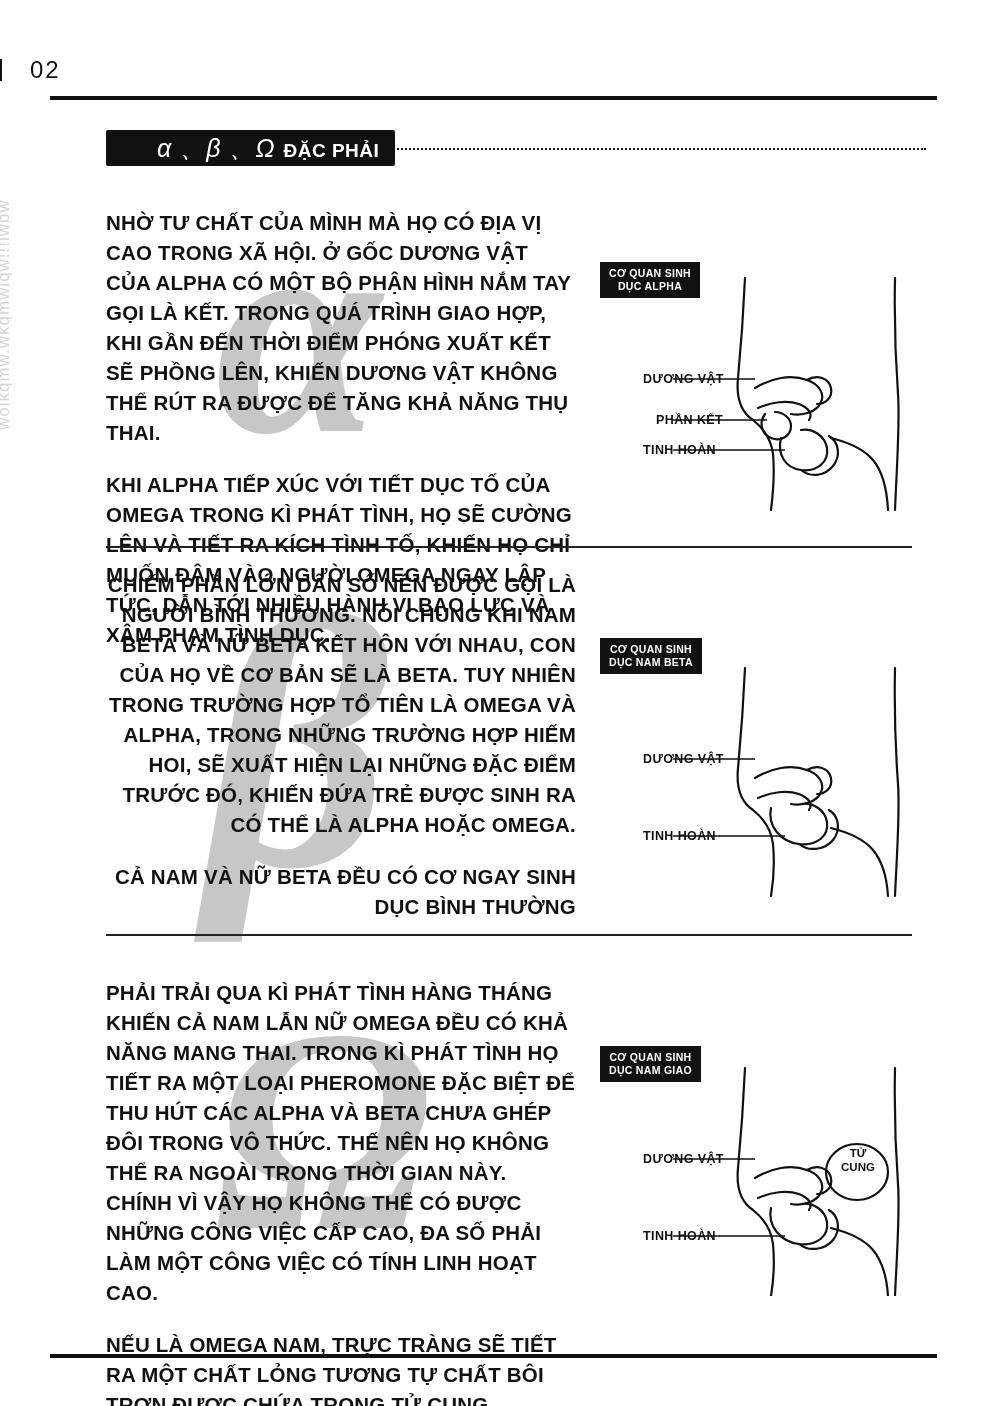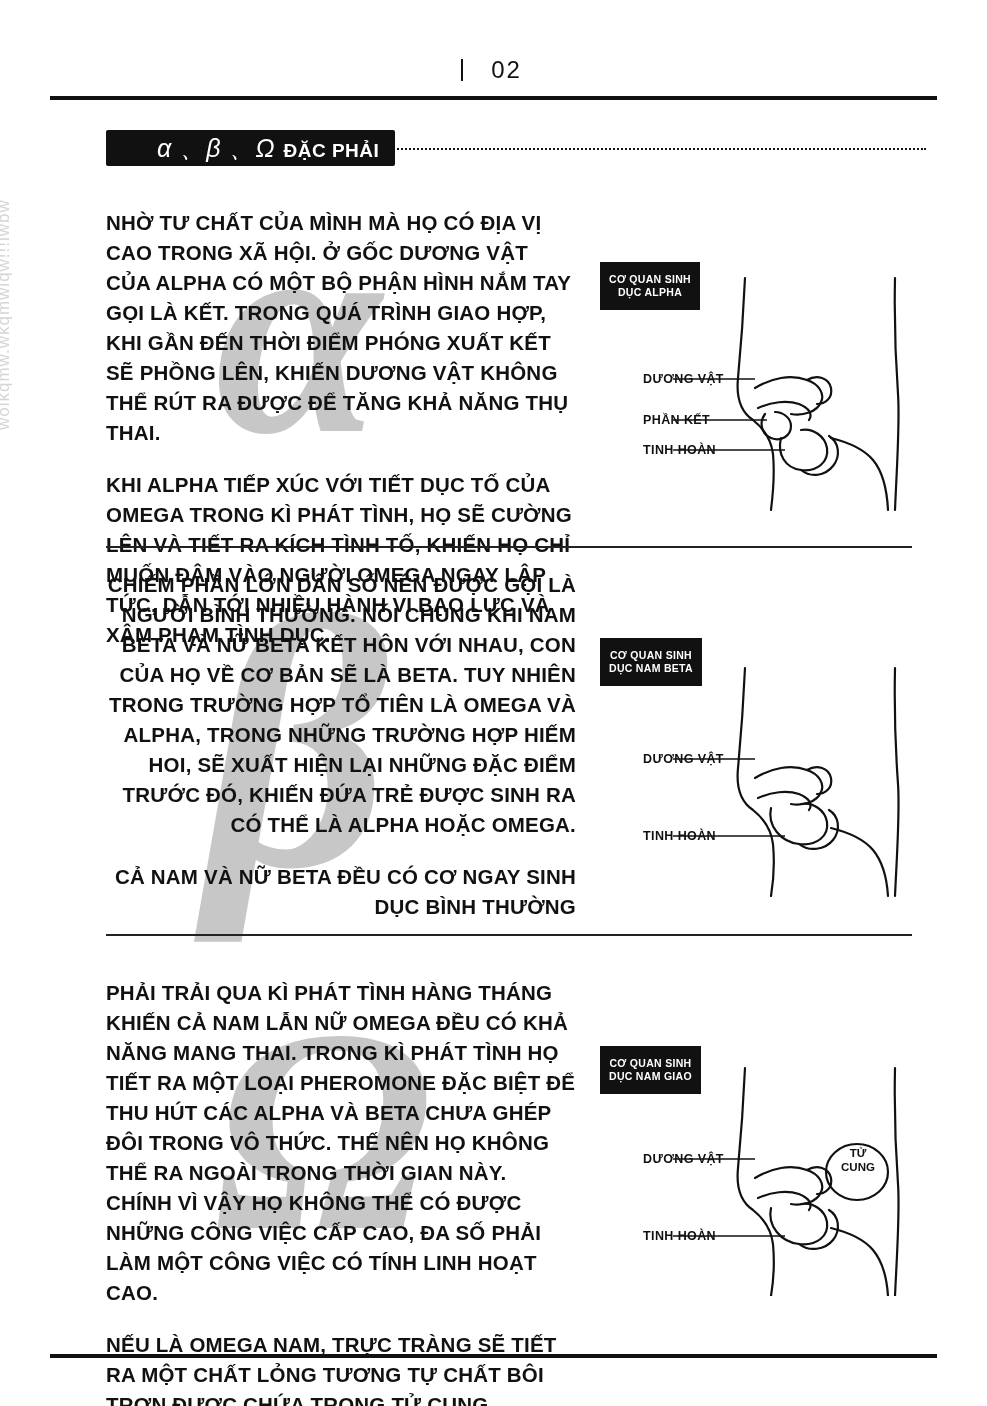--- a/index.html
+++ b/index.html
@@ -61,21 +61,21 @@
     letter-spacing: 2px;
     white-space: nowrap;
     z-index: 0;
   }
 
   
   .page-num-wrap {
     position: absolute;
     left: 0; top: 56px;
     width: 983px;
-    text-align: center;
+    text-align: left;
     z-index: 2;
   }
   .page-num-tick {
     display: inline-block;
     width: 2px;
     height: 22px;
     background: #111;
     vertical-align: middle;
     margin-right: 28px;
   }
@@ -177,21 +177,21 @@
     position: absolute;
     z-index: 2;
   }
   .fig-tag {
     position: absolute;
     background: #111;
     color: #fff;
     font-size: 10.5px;
     font-weight: 700;
     line-height: 13px;
-    padding: 11px 9px;
+    padding: 5px 9px;
     text-align: center;
     letter-spacing: .3px;
     white-space: nowrap;
   }
   .fig-label {
     position: absolute;
     font-size: 12.5px;
     font-weight: 700;
     letter-spacing: .4px;
     white-space: nowrap;
@@ -261,21 +261,21 @@
       </g>
     </svg>
     <div class="fig-label" style="left:0px; top:110px;">DƯƠNG VẬT</div>
     <svg class="fig-svg" style="left:0;top:0;" width="320" height="250">
       <g stroke="#111" stroke-width="1.6" fill="none">
         <line x1="78" y1="117" x2="160" y2="117"></line>
         <line x1="78" y1="158" x2="172" y2="158"></line>
         <line x1="78" y1="188" x2="190" y2="188"></line>
       </g>
     </svg>
-    <div class="fig-label" style="left:0px; top:151px;text-align:center;">PHẦN KẾT</div>
+    <div class="fig-label" style="left:13px; top:151px;text-align:center;">PHẦN KẾT</div>
     <div class="fig-label" style="left:0px; top:181px;">TINH HOÀN</div>
   </div>
 
   <div class="divider" style="top:546px;"></div>
 
   <div class="col-text" style="top:570px;text-align:right;">
     <p class="para">CHIẾM PHẦN LỚN DÂN SỐ NÊN ĐƯỢC GỌI LÀ NGƯỜI BÌNH THƯỜNG. NÓI CHUNG KHI NAM BETA VÀ NỮ BETA KẾT HÔN VỚI NHAU, CON CỦA HỌ VỀ CƠ BẢN SẼ LÀ BETA. TUY NHIÊN TRONG TRƯỜNG HỢP TỔ TIÊN LÀ OMEGA VÀ ALPHA, TRONG NHỮNG TRƯỜNG HỢP HIẾM HOI, SẼ XUẤT HIỆN LẠI NHỮNG ĐẶC ĐIỂM TRƯỚC ĐÓ, KHIẾN ĐỨA TRẺ ĐƯỢC SINH RA CÓ THỂ LÀ ALPHA HOẶC OMEGA.</p>
     <p class="para">CẢ NAM VÀ NỮ BETA ĐỀU CÓ CƠ NGAY SINH DỤC BÌNH THƯỜNG</p>
   </div>
 

